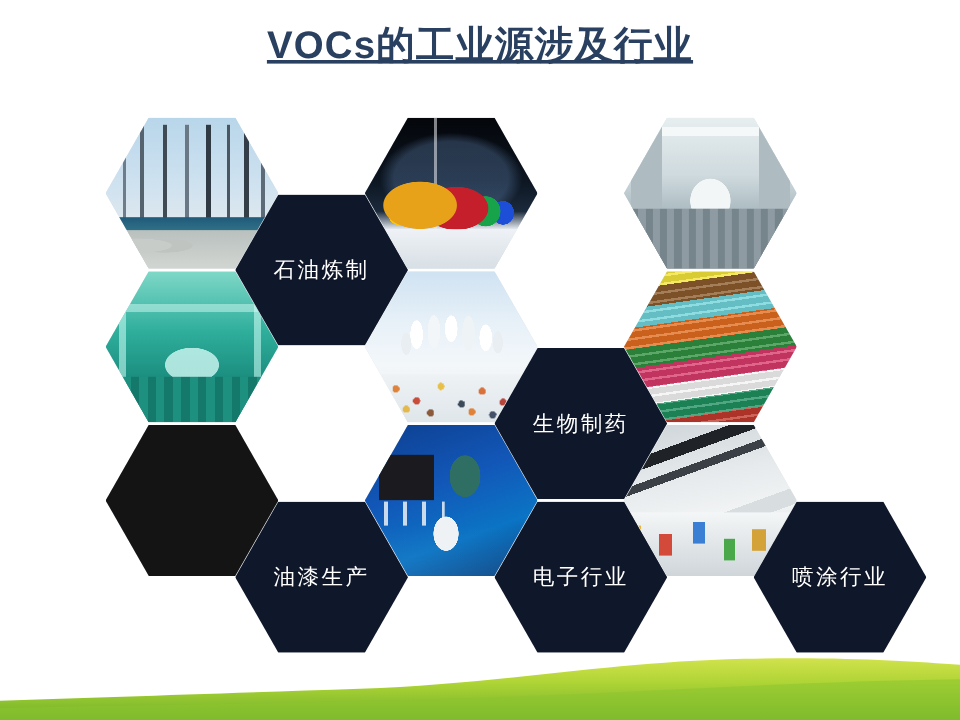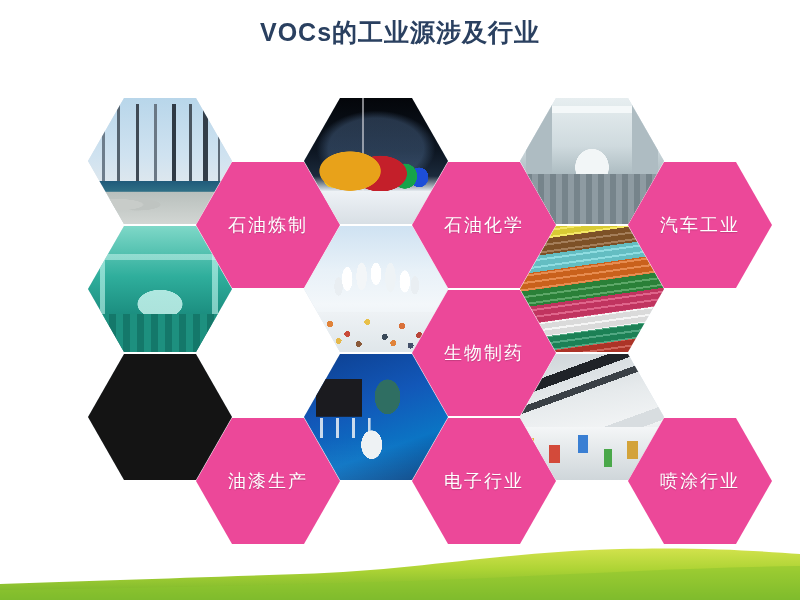--- a/index.html
+++ b/index.html
@@ -10,43 +10,44 @@
     position:relative;
   }
 
   
   #slide-title{
     position:absolute;
     top:16px; left:0; width:800px;
     text-align:center;
     font-family:"Liberation Sans","DejaVu Sans",sans-serif;
     font-weight:bold;
-    font-size:25px;
+    font-size:32px;
     letter-spacing:1px;
     color:#2a4060;
+    text-decoration:underline;
   }
 
   
   #honeycomb{
     position:absolute;
     left:0; top:0; width:800px; height:560px;
   }
 
   .hex{
     position:absolute;
     width:144px;
     height:126px;
     -webkit-clip-path:polygon(25% 0%,75% 0%,100% 50%,75% 100%,25% 100%,0% 50%);
     clip-path:polygon(25% 0%,75% 0%,100% 50%,75% 100%,25% 100%,0% 50%);
     overflow:hidden;
   }
 
   
   .hex.label{
-    background:#ec4899;
+    background:#0f172a;
     display:flex;
     align-items:center;
     justify-content:center;
   }
   .hex.label .txt{
     color:#ffffff;
     font-size:18px;
     letter-spacing:2px;
     font-family:"Liberation Serif","DejaVu Serif",serif;
     text-shadow:0 1px 1px rgba(0,0,0,.18);
@@ -279,43 +280,37 @@
   <div class="hex photo" style="left:304px; top:98px;">
     <div class="art art-chem"></div>
   </div>
   <div class="hex photo" style="left:304px; top:226px;">
     <div class="art art-pharma"></div>
   </div>
   <div class="hex photo" style="left:304px; top:354px;">
     <div class="art art-pcb"></div>
   </div>
 
-  <div class="hex label" style="left:412px; top:162px;">
-    <span class="txt">石油化学</span>
-  </div>
   <div class="hex label" style="left:412px; top:290px;">
     <span class="txt">生物制药</span>
   </div>
   <div class="hex label" style="left:412px; top:418px;">
     <span class="txt">电子行业</span>
   </div>
 
   <div class="hex photo" style="left:520px; top:98px;">
     <div class="art art-auto"></div>
   </div>
   <div class="hex photo" style="left:520px; top:226px;">
     <div class="art art-leather"></div>
   </div>
   <div class="hex photo" style="left:520px; top:354px;">
     <div class="art art-print"></div>
   </div>
 
-  <div class="hex label" style="left:628px; top:162px;">
-    <span class="txt">汽车工业</span>
-  </div>
   <div class="hex label" style="left:628px; top:418px;">
     <span class="txt">喷涂行业</span>
   </div>
 
 </div>
 
 <div id="grass">
   <svg viewBox="0 0 800 60" preserveAspectRatio="none">
     <defs>
       <linearGradient id="gg" x1="0" y1="0" x2="0" y2="1">

